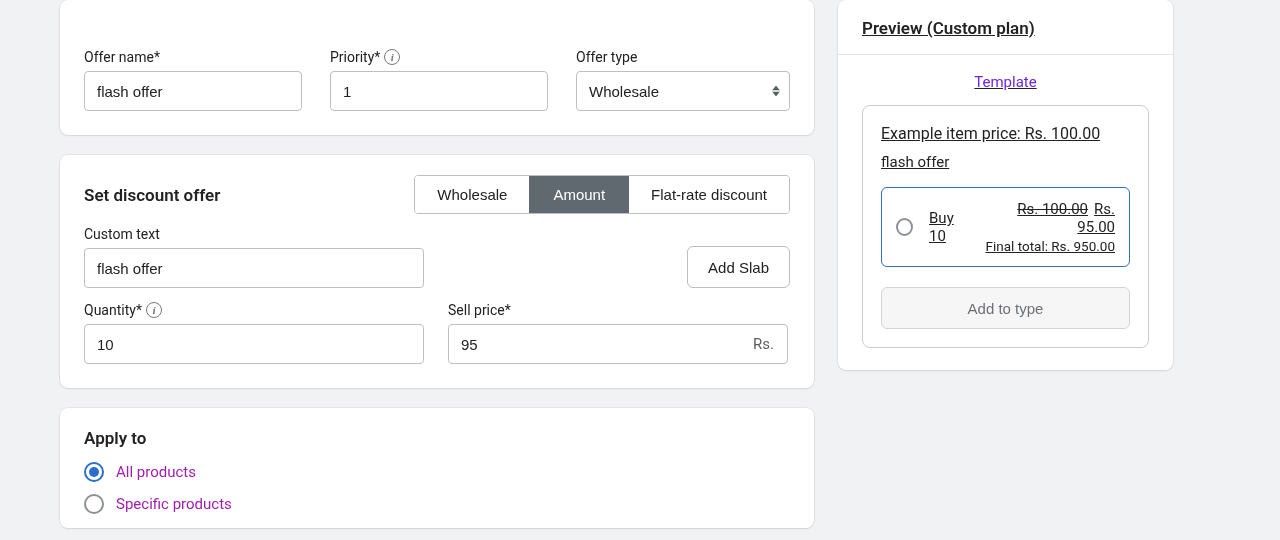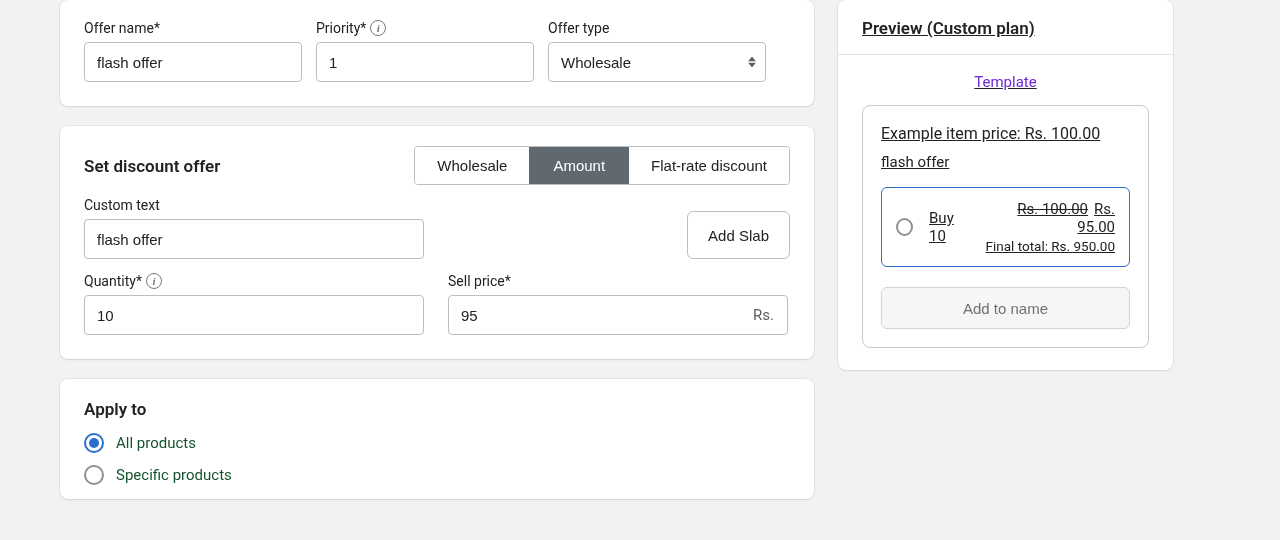--- a/index.html
+++ b/index.html
@@ -17,21 +17,21 @@
     }
     .left-col { flex: 1; max-width: 754px; }
     .right-col { width: 335px; text-decoration: underline; }
     .card {
       background: #fff;
       border-radius: 8px;
       box-shadow: 0 0 0 1px rgba(0,0,0,0.05), 0 1px 2px rgba(0,0,0,0.08);
       padding: 20px 24px 24px 24px;
       margin-bottom: 20px;
     }
-    .row { display: flex; gap: 14px; }
+    .row { display: flex; gap: 28px; margin-top: 29px; }
     .field { display: flex; flex-direction: column; gap: 6px; }
     .field-label {
       font-size: 14px;
       color: #202223;
       display: flex;
       align-items: center;
       gap: 4px;
     }
     .info-icon {
       display: inline-flex;
@@ -94,21 +94,21 @@
       background: #fff;
       border: none;
       cursor: pointer;
       color: #202223;
     }
     .seg-btn + .seg-btn { border-left: 2px solid #14b8a6; }
     .seg-btn.active { background: #616970; color: #fff; border-left-color: #616970; }
     .seg-btn.active + .seg-btn { border-left-color: #616970; }
 
     .add-slab-btn {
-      height: 48px;
+      height: 42px;
       padding: 0 20px;
       border: 1px solid #babfc3;
       border-radius: 6px;
       background: #fff;
       font-size: 15px;
       font-weight: 500;
       cursor: pointer;
       color: #202223;
     }
     .custom-text-row {
@@ -135,21 +135,21 @@
       width: 20px; height: 20px;
       border: 2px solid #8c9196;
       border-radius: 50%;
       display: flex; align-items: center; justify-content: center;
     }
     .radio-item.selected .radio-outer { border-color: #2c6ecb; }
     .radio-inner {
       width: 10px; height: 10px; border-radius: 50%; background: #2c6ecb; display: none;
     }
     .radio-item.selected .radio-inner { display: block; }
-    .radio-label { font-size: 15px; color: #14532d; }
+    .radio-label { font-size: 15px; color: #a21caf; }
 
     
     .preview-card { padding: 0; }
     .preview-title {
       font-size: 17px;
       font-weight: 600;
       padding: 18px 24px 16px 24px;
       border-bottom: 1px solid #e1e3e5;
     }
     .preview-body { padding: 18px 24px 22px 24px; }
@@ -295,18 +295,18 @@
               <span class="slab-radio"></span>
               <span class="slab-buy">Buy 10</span>
             </div>
             <div class="slab-right">
               <div class="price-line">
                 <span class="strike">Rs. 100.00</span><span>Rs. 95.00</span>
               </div>
               <div class="final-total">Final total: Rs. 950.00</div>
             </div>
           </div>
-          <button class="add-cart-btn">Add to name</button>
+          <button class="add-cart-btn">Add to type</button>
         </div>
       </div>
     </div>
   </div>
 </div>
 
 </body></html>

